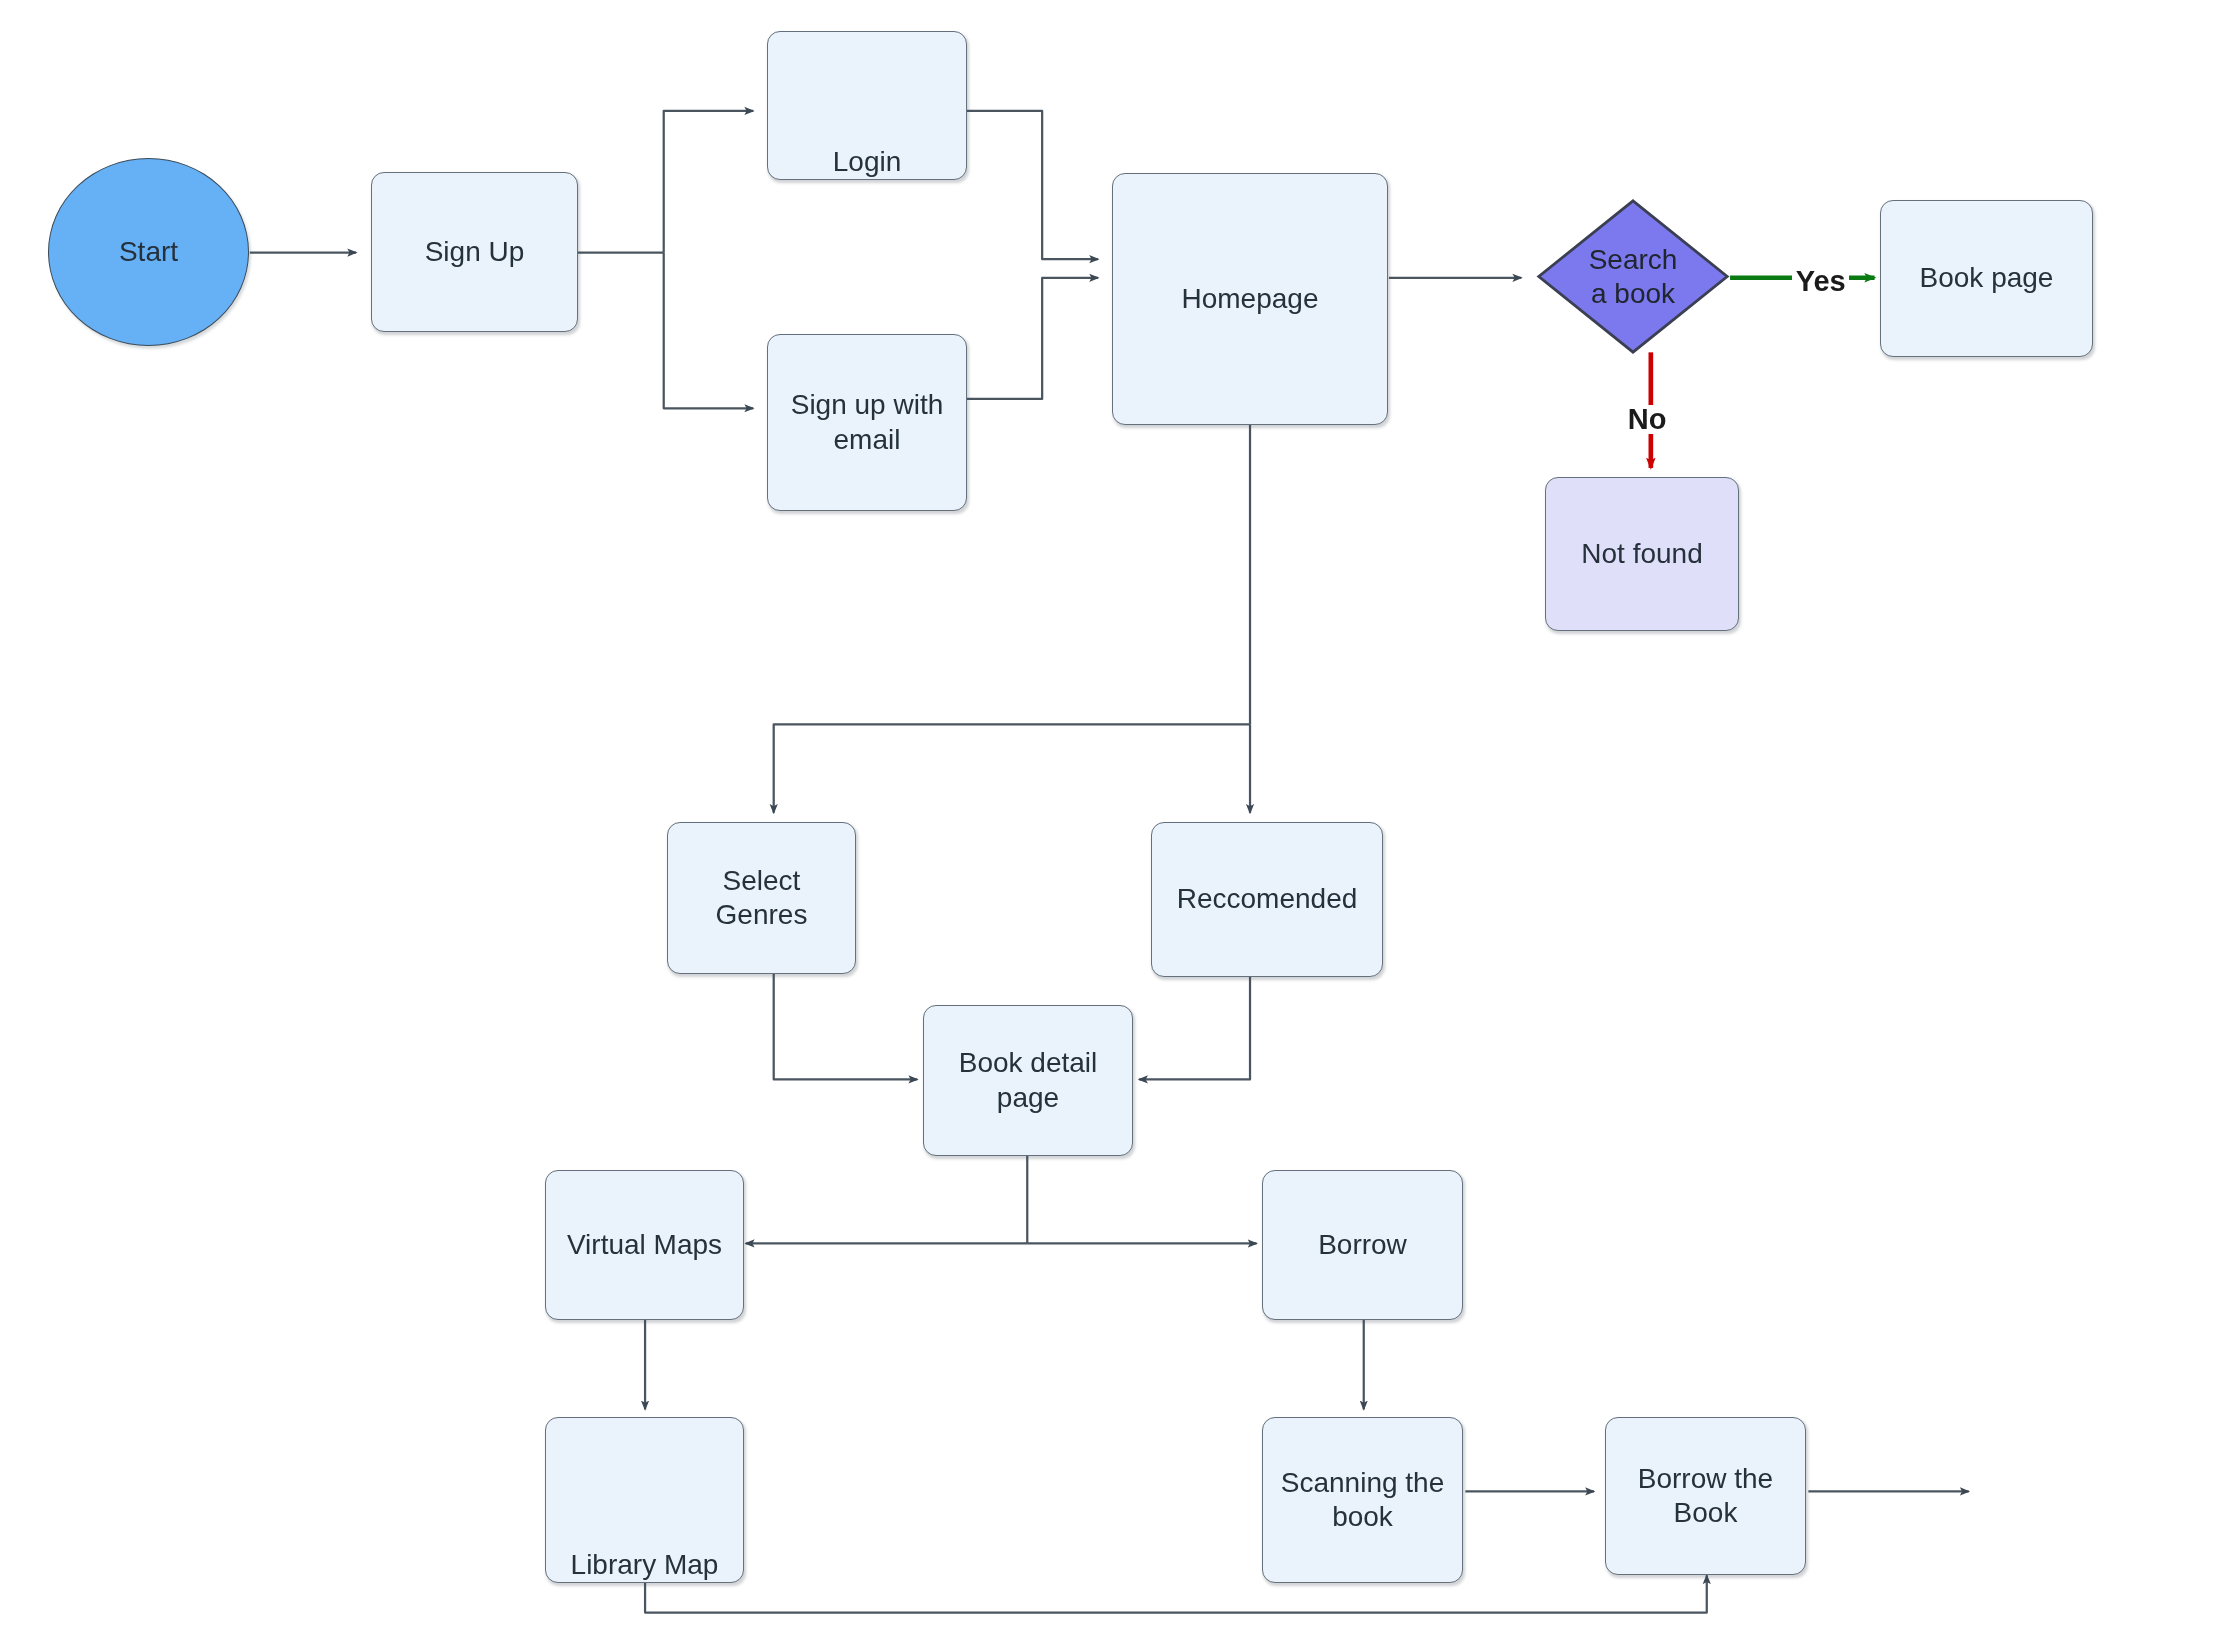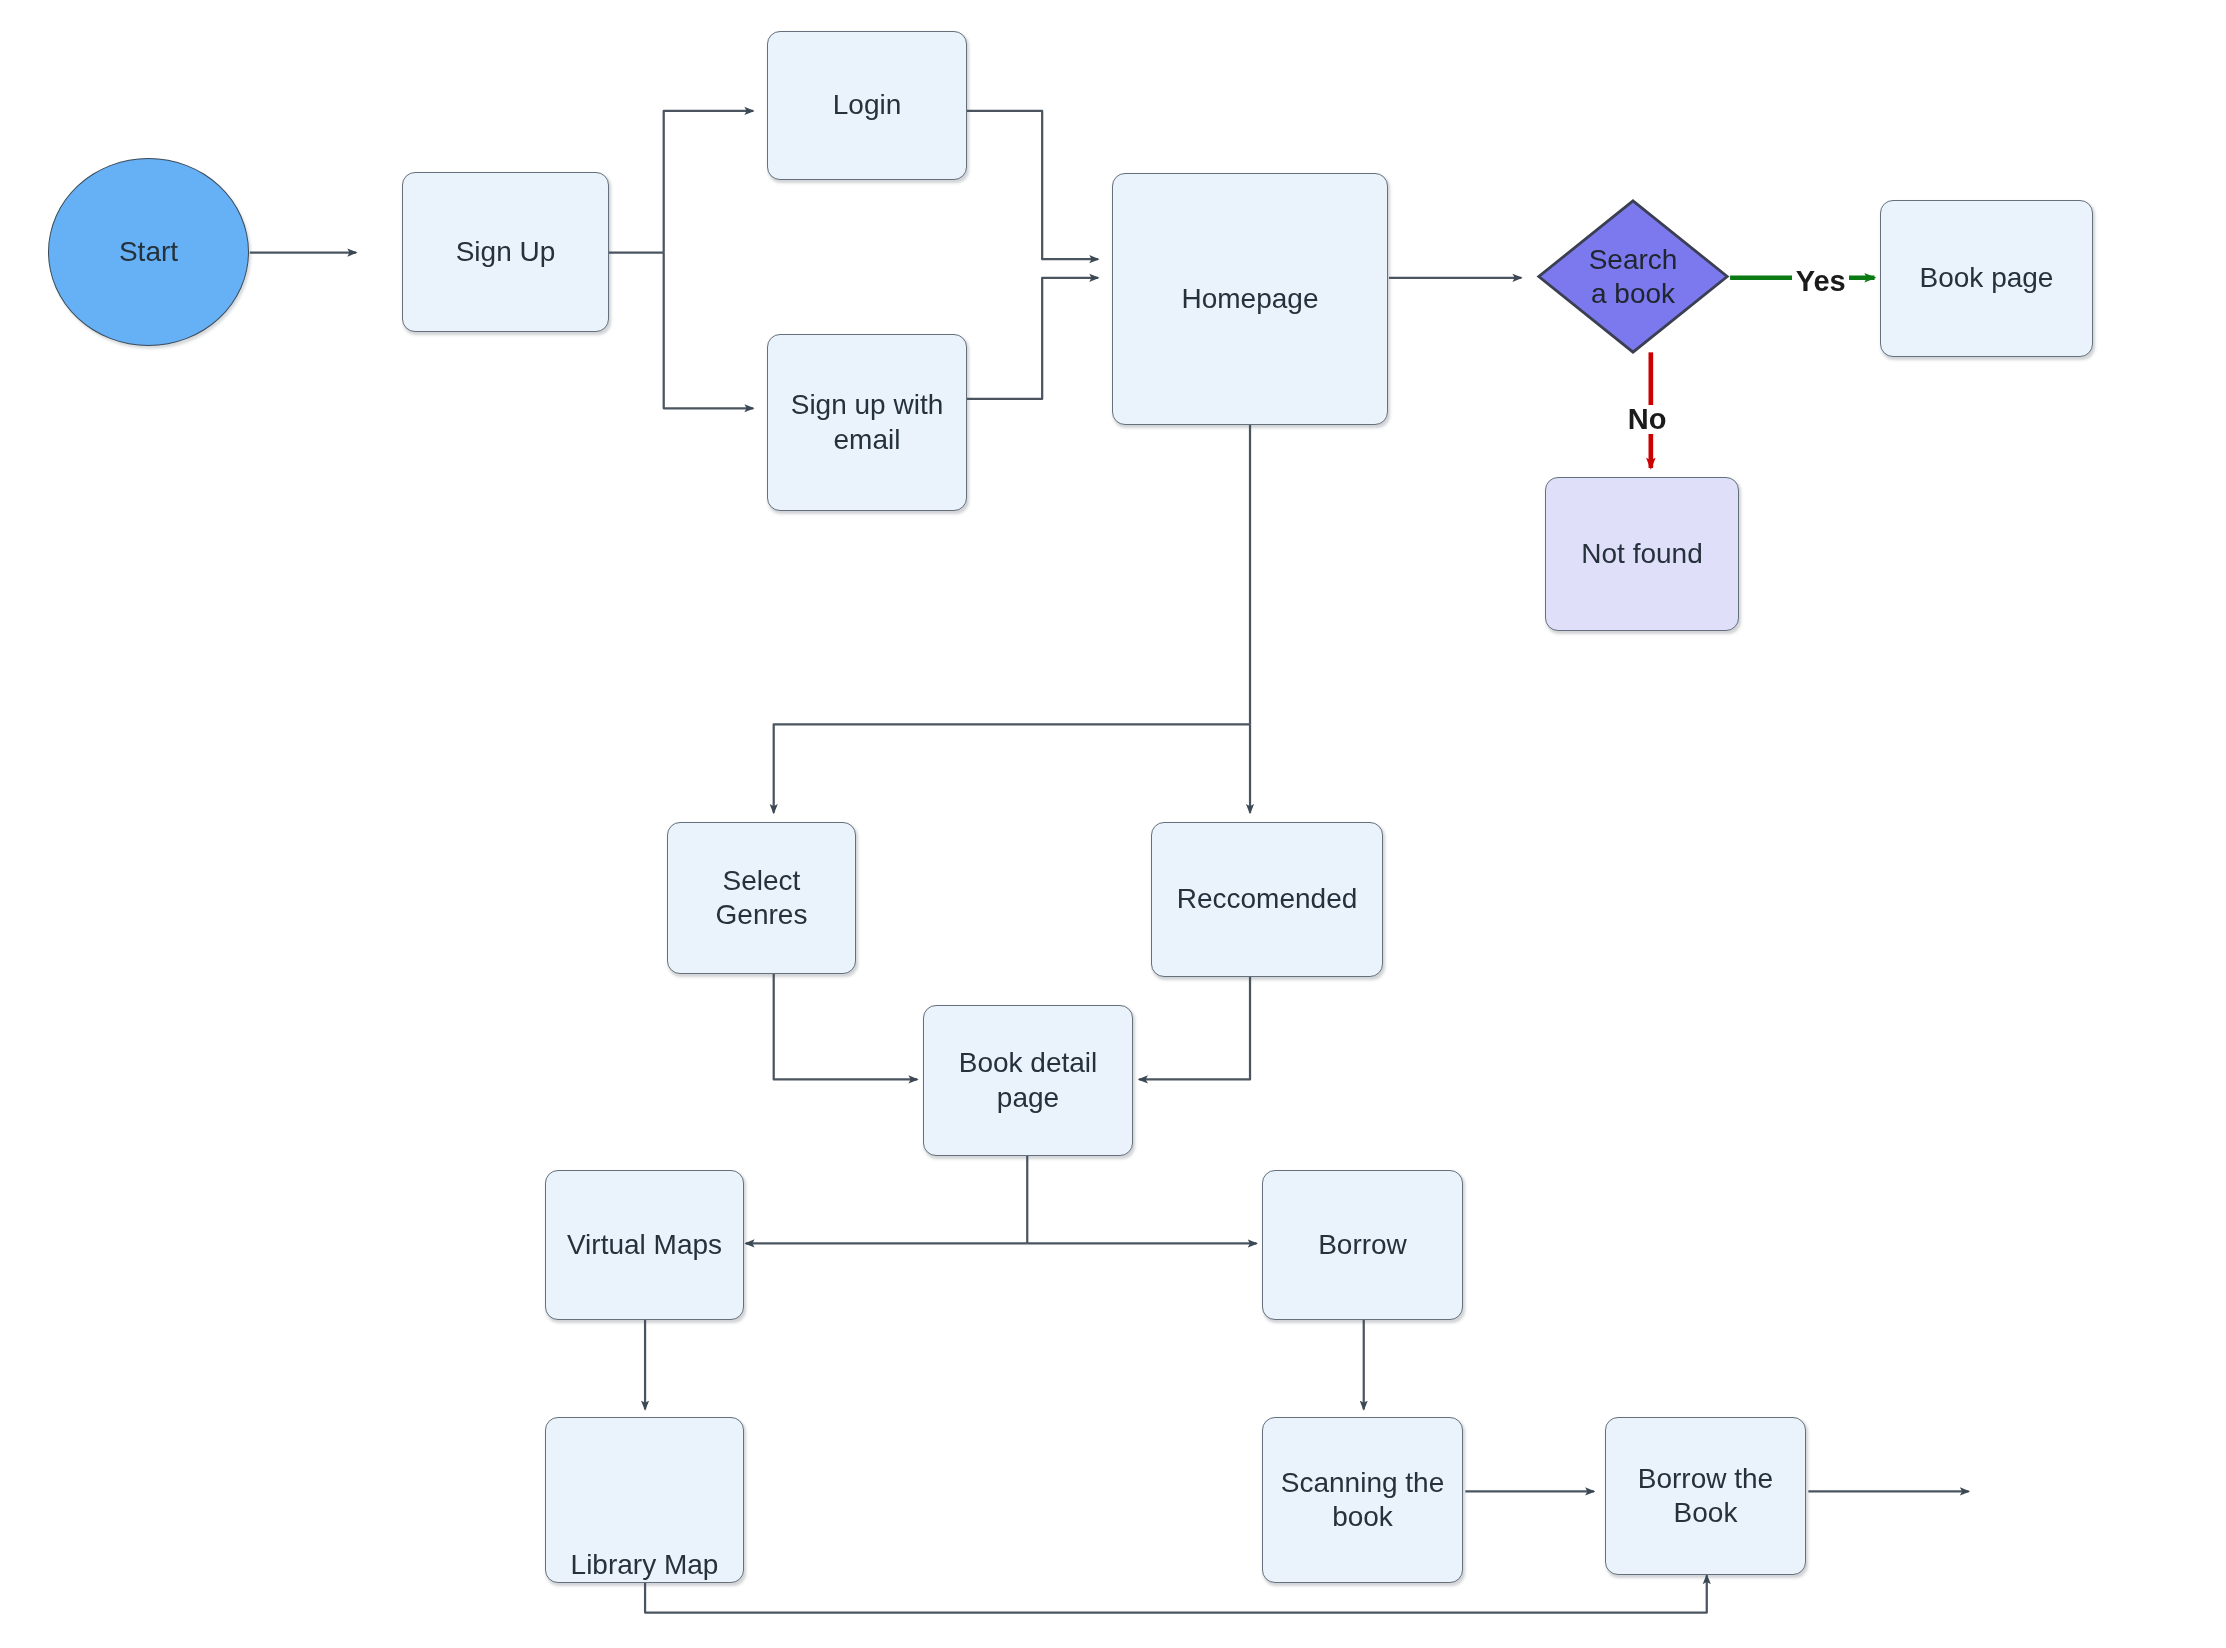--- a/index.html
+++ b/index.html
@@ -117,25 +117,25 @@
 
     <g fill="none" stroke="#cc0000" stroke-width="5">
       <path d="M1771,378 L1771,502" marker-end="url(#ah-red)"></path>
     </g>
   </svg>
 
   <div class="node terminator" style="left:48px;top:158px;width:201px;height:188px;">
     <span>Start</span>
   </div>
 
-  <div class="node rect" style="left:371px;top:172px;width:207px;height:160px;margin-left:31px;">
+  <div class="node rect" style="left:371px;top:172px;width:207px;height:160px;">
     <span>Sign Up</span>
   </div>
 
-  <div class="node rect" style="left:767px;top:31px;width:200px;height:149px;">
+  <div class="node rect" style="left:767px;top:31px;width:200px;height:149px;align-items:flex-end;">
     <span>Login</span>
   </div>
 
   <div class="node rect" style="left:767px;top:334px;width:200px;height:177px;">
     <span>Sign up with
 email</span>
   </div>
 
   <div class="node rect" style="left:1112px;top:155px;width:276px;height:252px;margin-top:18px;">
     <span>Homepage</span>

